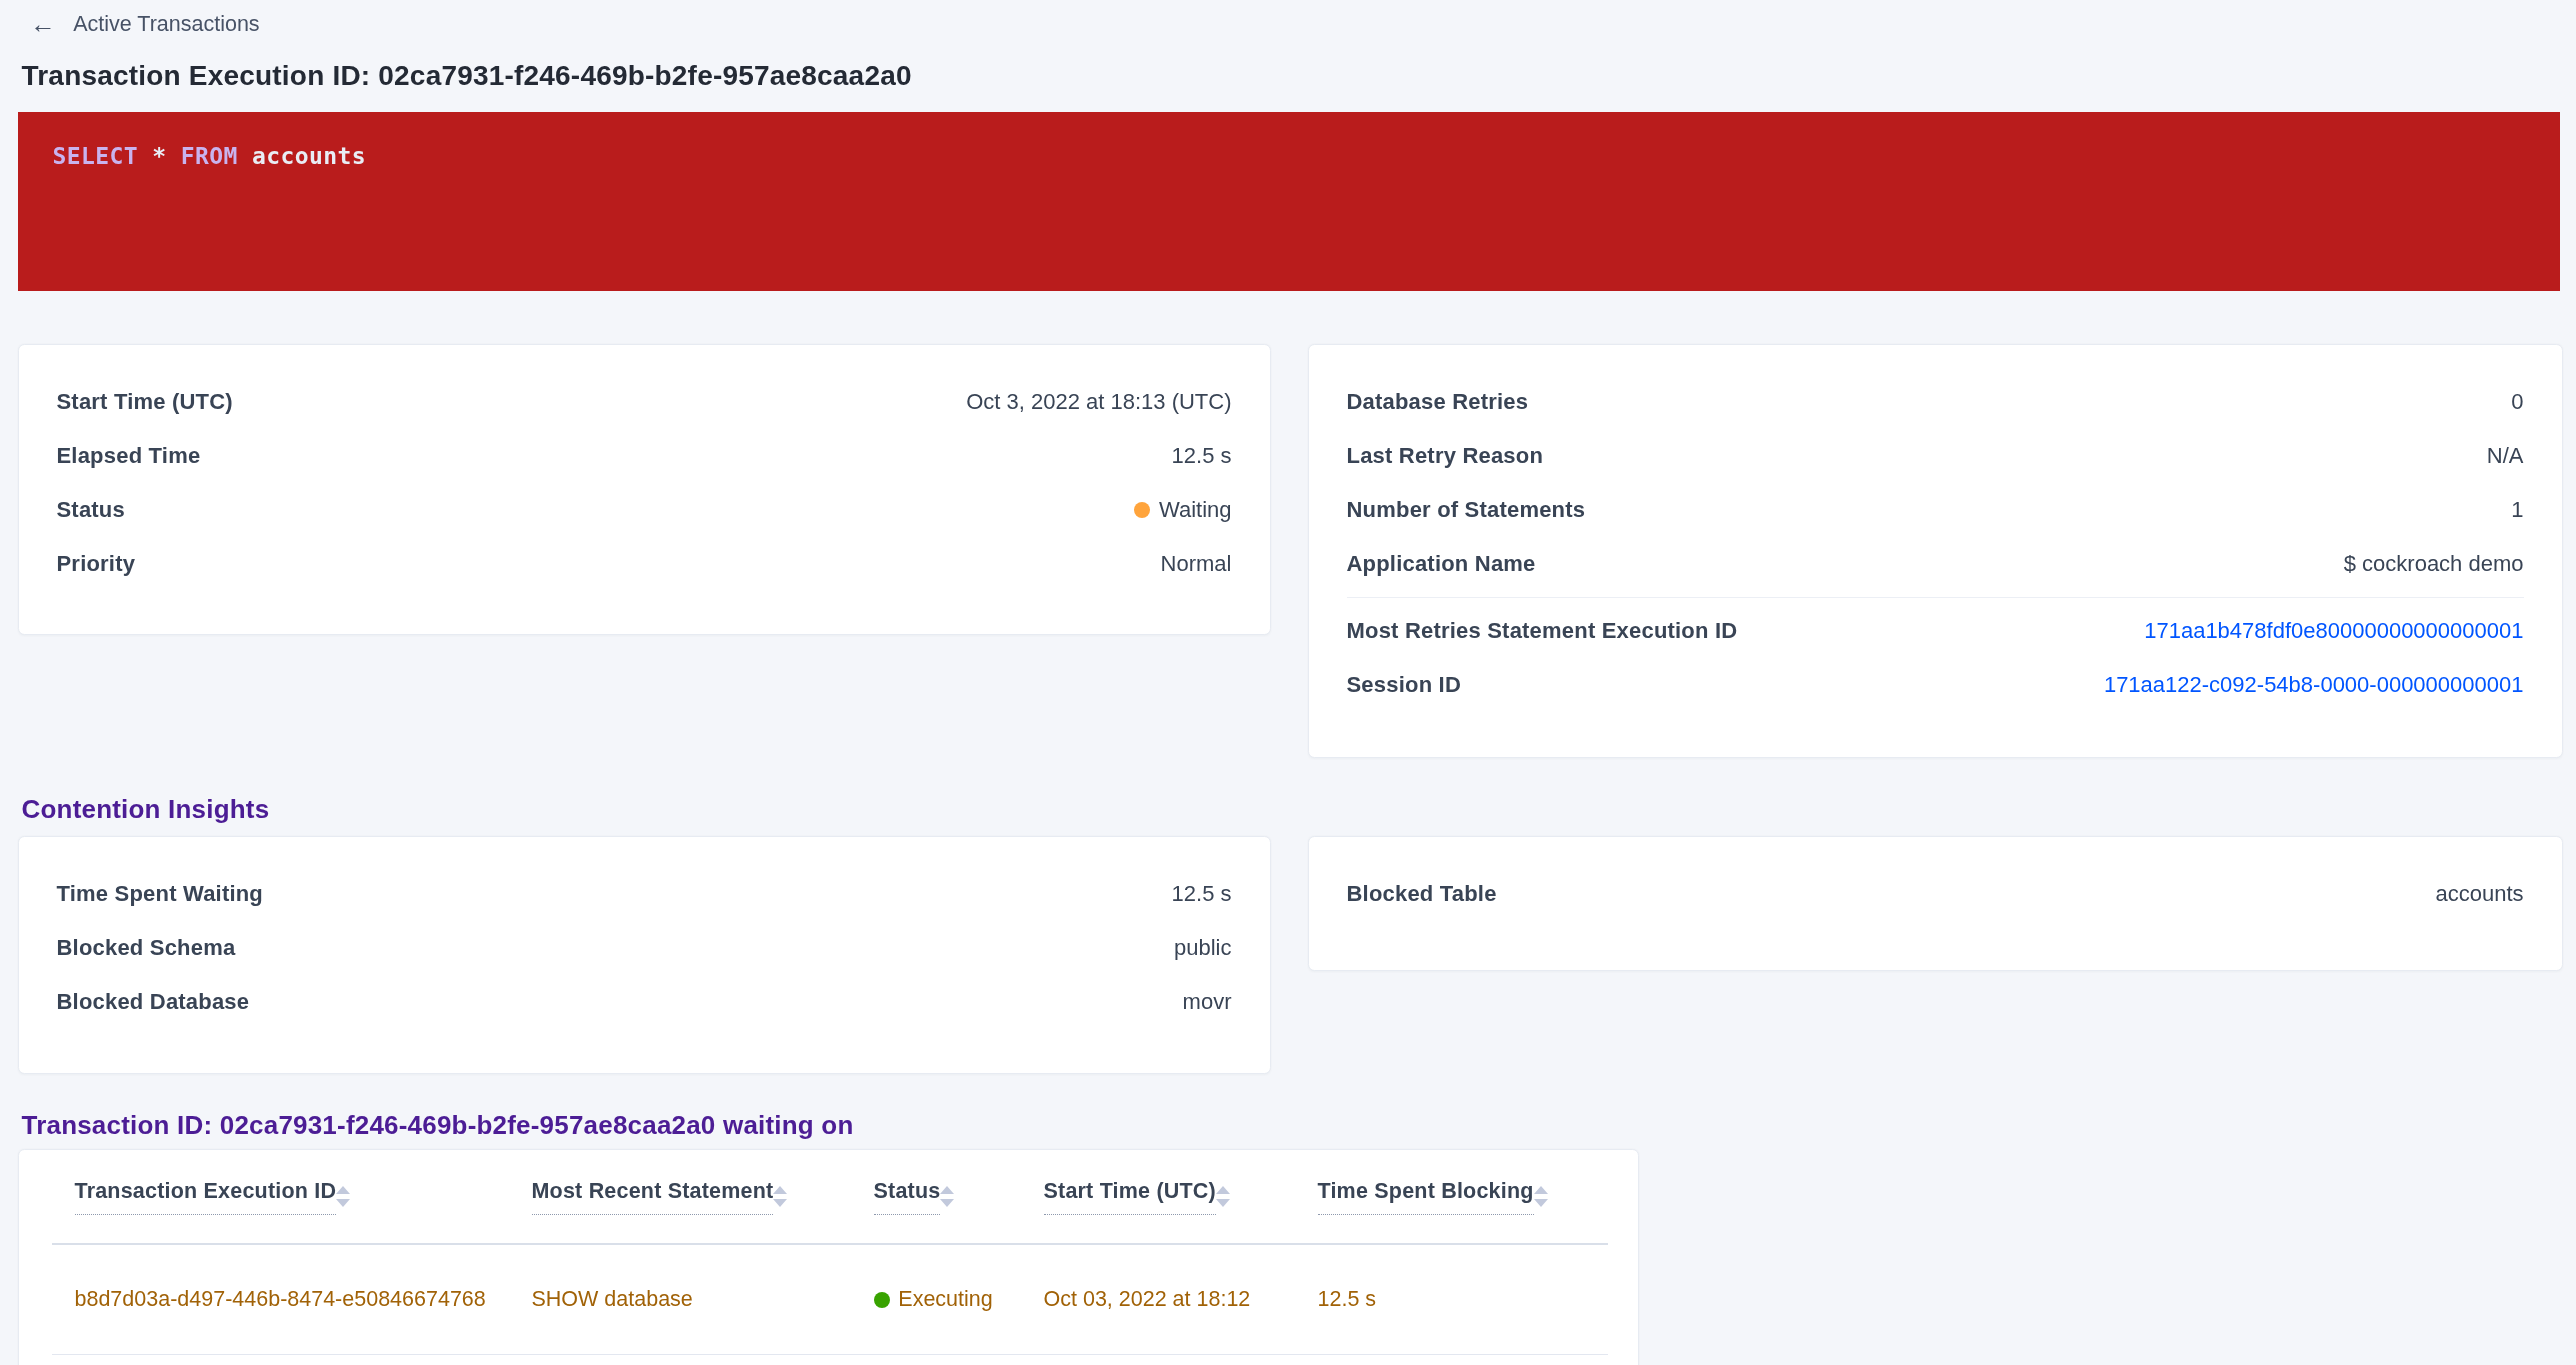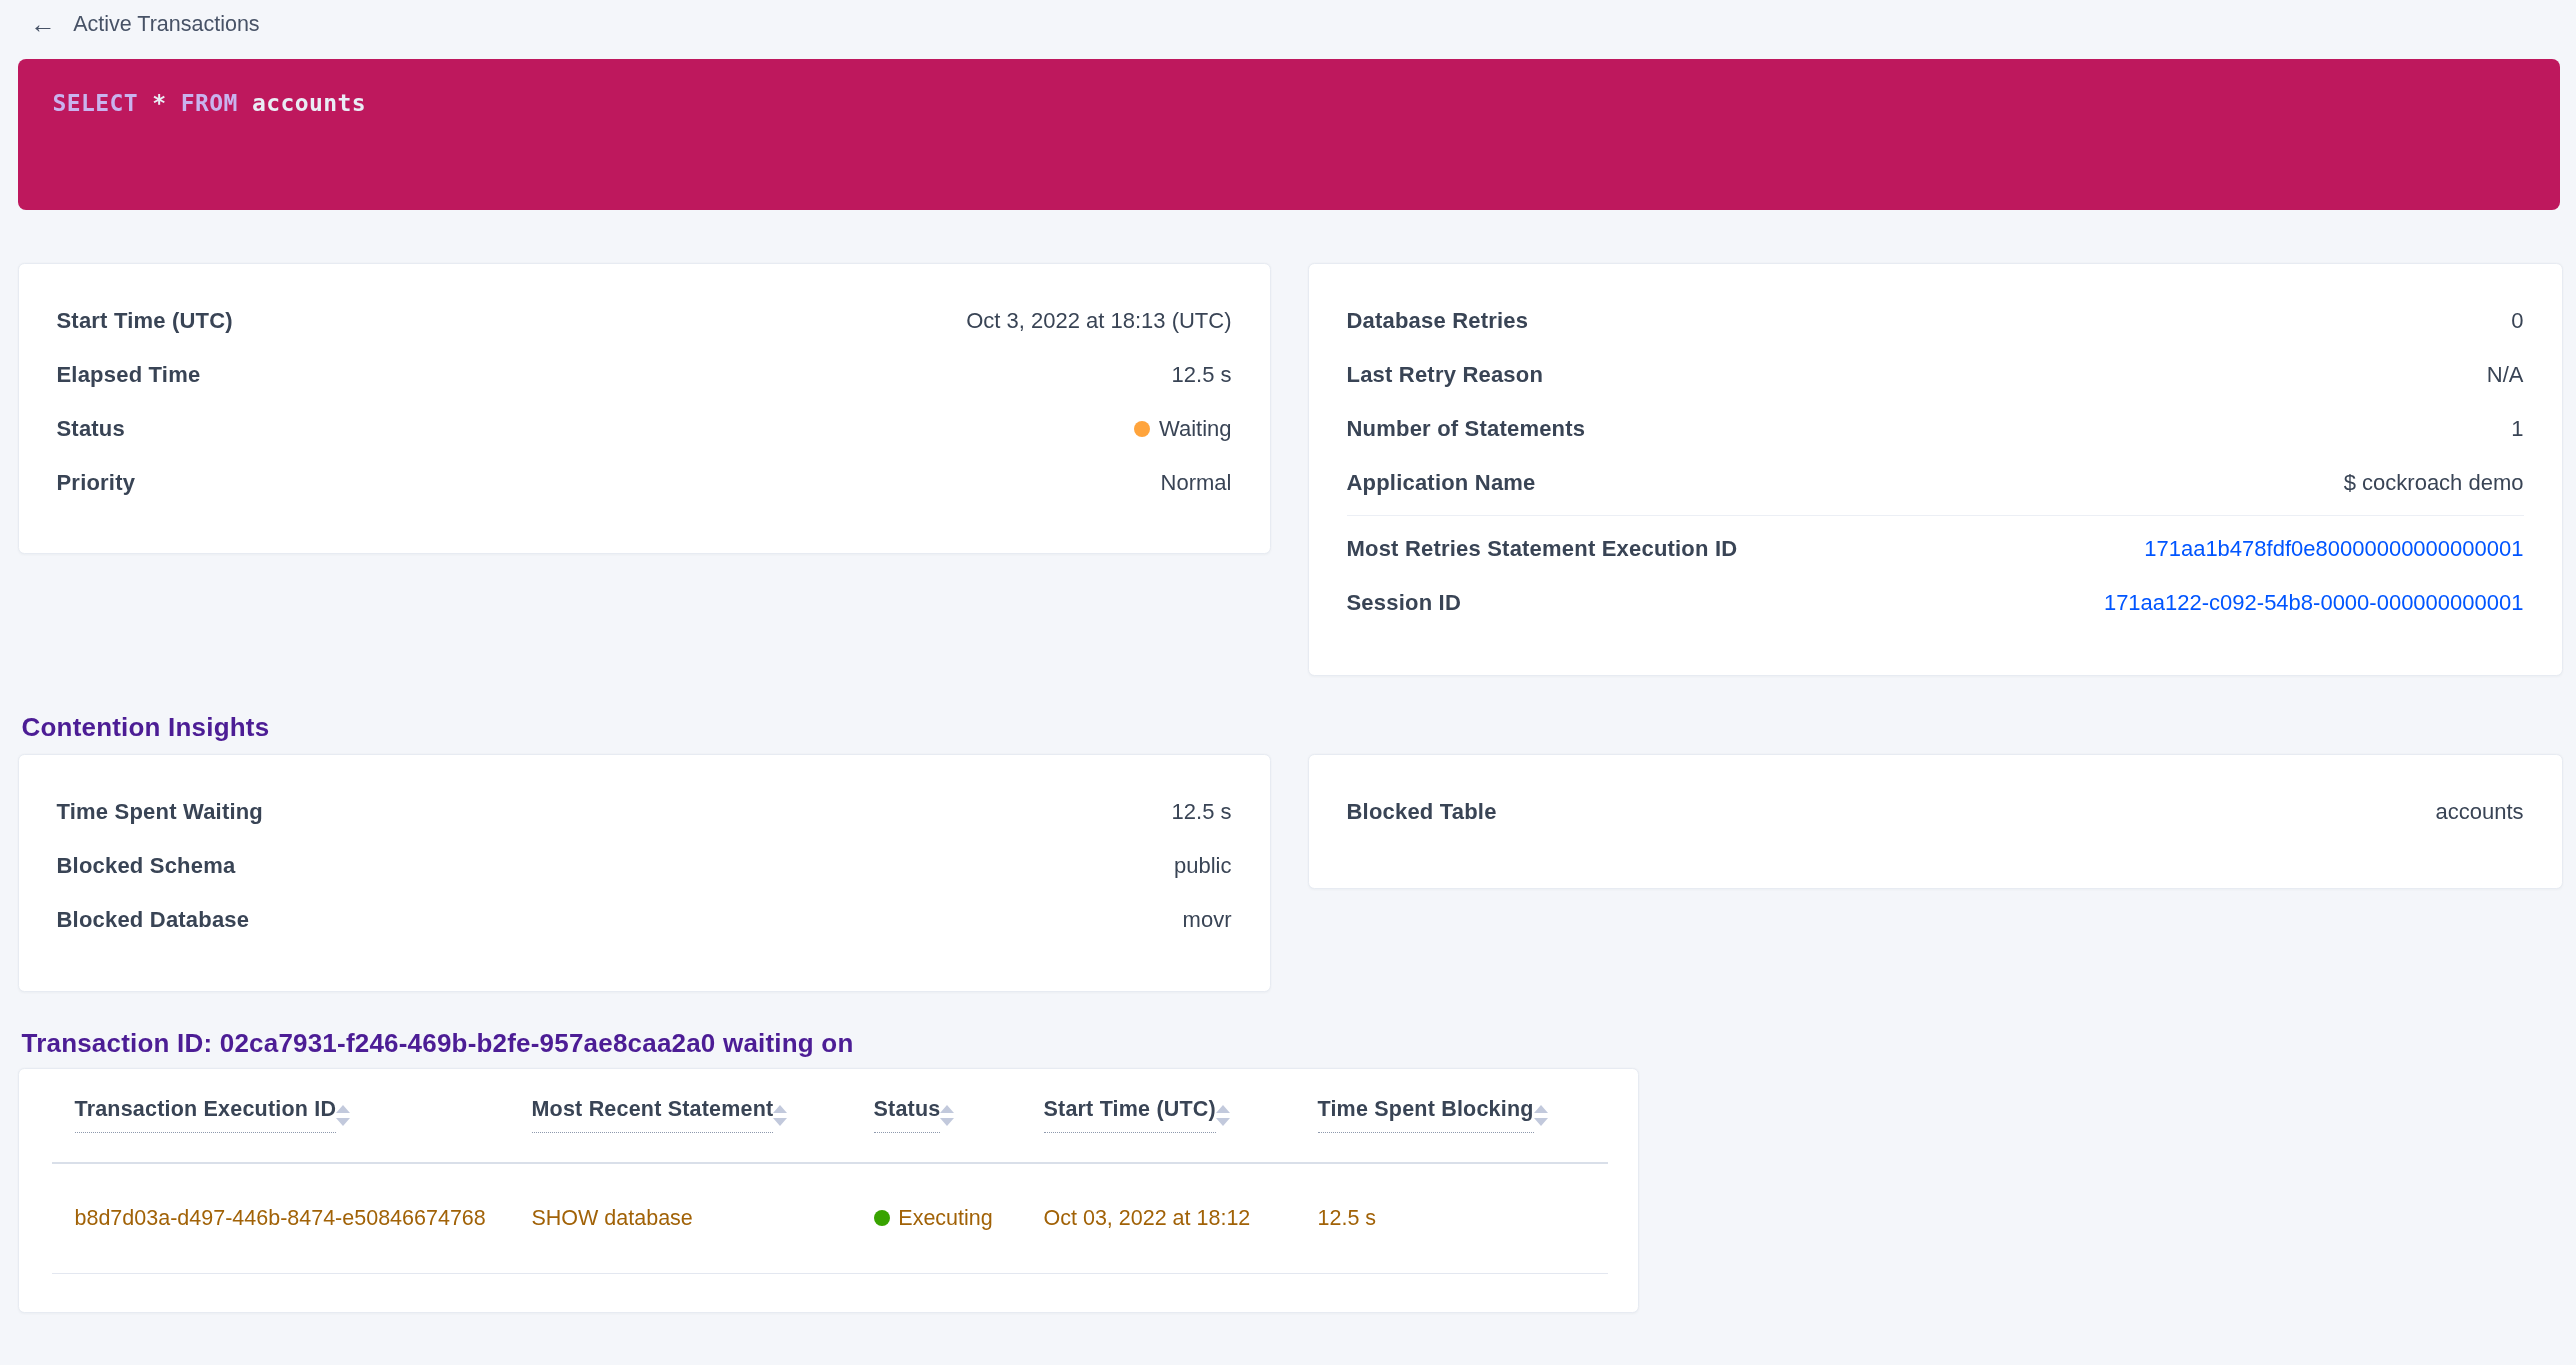--- a/index.html
+++ b/index.html
@@ -22,22 +22,22 @@
 
   
   h1.page-title {
     margin:20.7px 0 0 4px;
     font-size:28px; line-height:33px; font-weight:700; color:#242a35;
     letter-spacing:0.2px;
   }
 
   
   .sql-box {
-    margin-top:20.7px; width:2542px; height:151px;
-    background:#be185d; border-radius:8px;
+    margin-top:20.7px; width:2542px; height:179px;
+    background:#b91c1c; border-radius:0;
     padding:30px 35px;
   }
   .sql-box code {
     font-family:"DejaVu Sans Mono", monospace;
     font-size:23px; line-height:29px; letter-spacing:0.4px;
   }
   .sql-kw { color:#c9b3ee; font-weight:700; }
   .sql-plain { color:#e9edf5; font-weight:600; }
 
   
@@ -93,20 +93,21 @@
 </head>
 <body>
 
 <div class="page">
 
   <a class="back">
     <span class="back-arrow">←</span>
     <span>Active Transactions</span>
   </a>
 
+  <h1 class="page-title">Transaction Execution ID: 02ca7931-f246-469b-b2fe-957ae8caa2a0</h1>
 
   <div class="sql-box">
     <code><span class="sql-kw">SELECT</span><span class="sql-plain"> </span><span class="sql-plain">*</span><span class="sql-plain"> </span><span class="sql-kw">FROM</span><span class="sql-plain"> </span><span class="sql-plain">accounts</span></code>
   </div>
 
   <div class="grid summary-grid">
 
     <section class="card card-pad">
       <div class="kv-row">
         <span class="kv-label">Start Time (UTC)</span>

